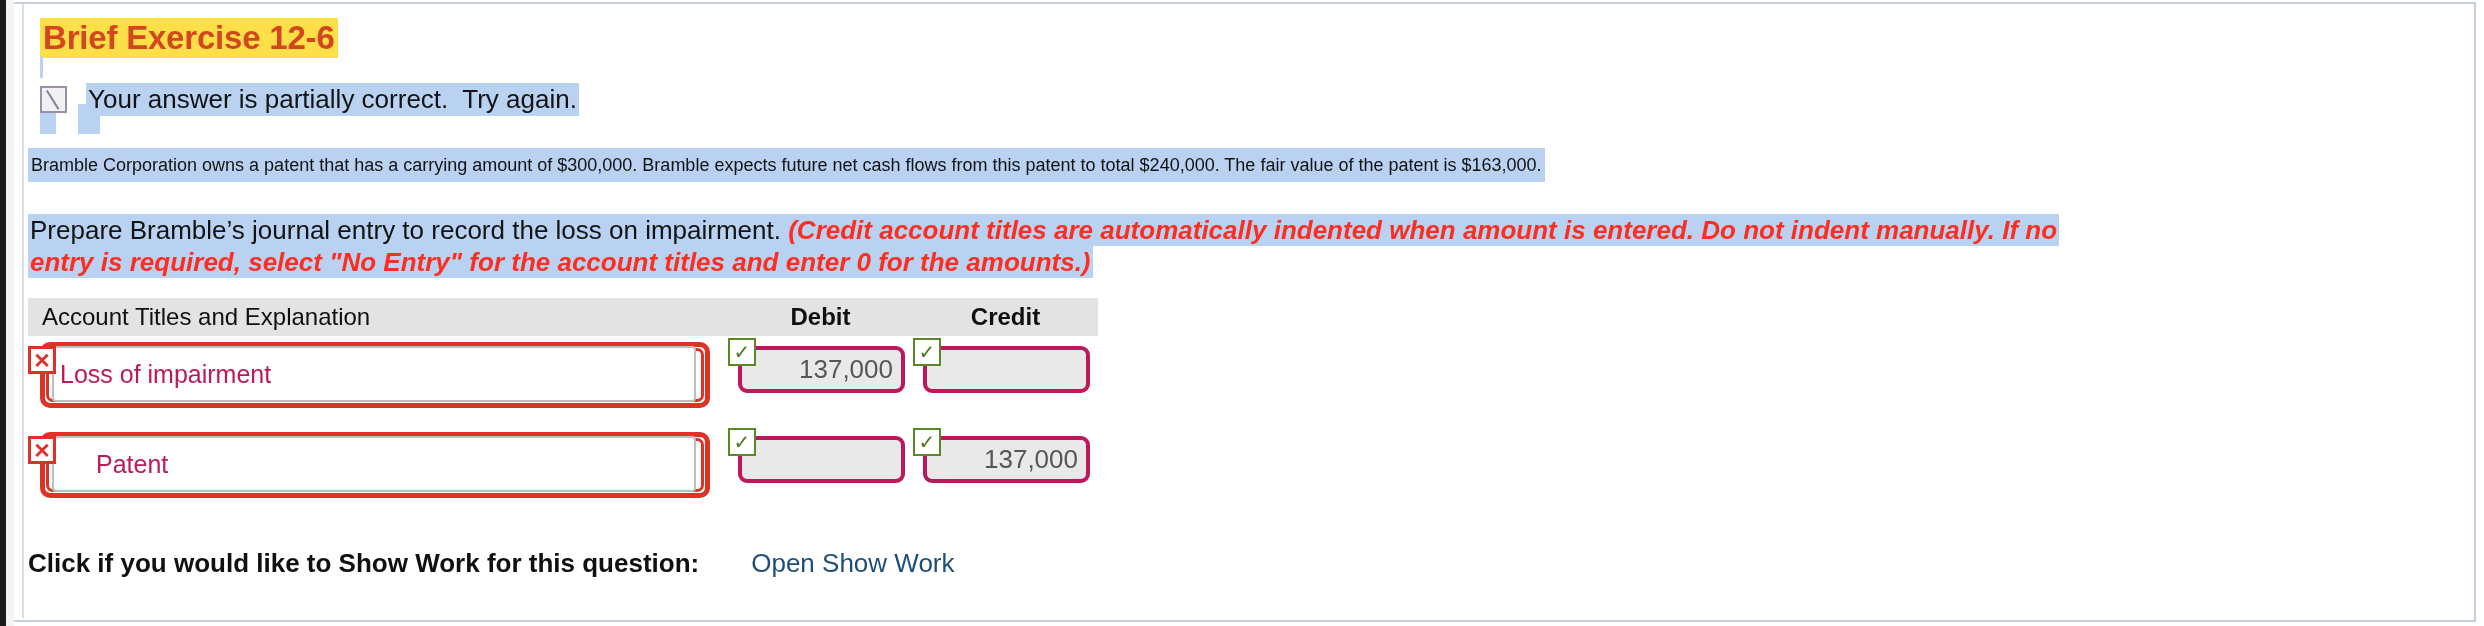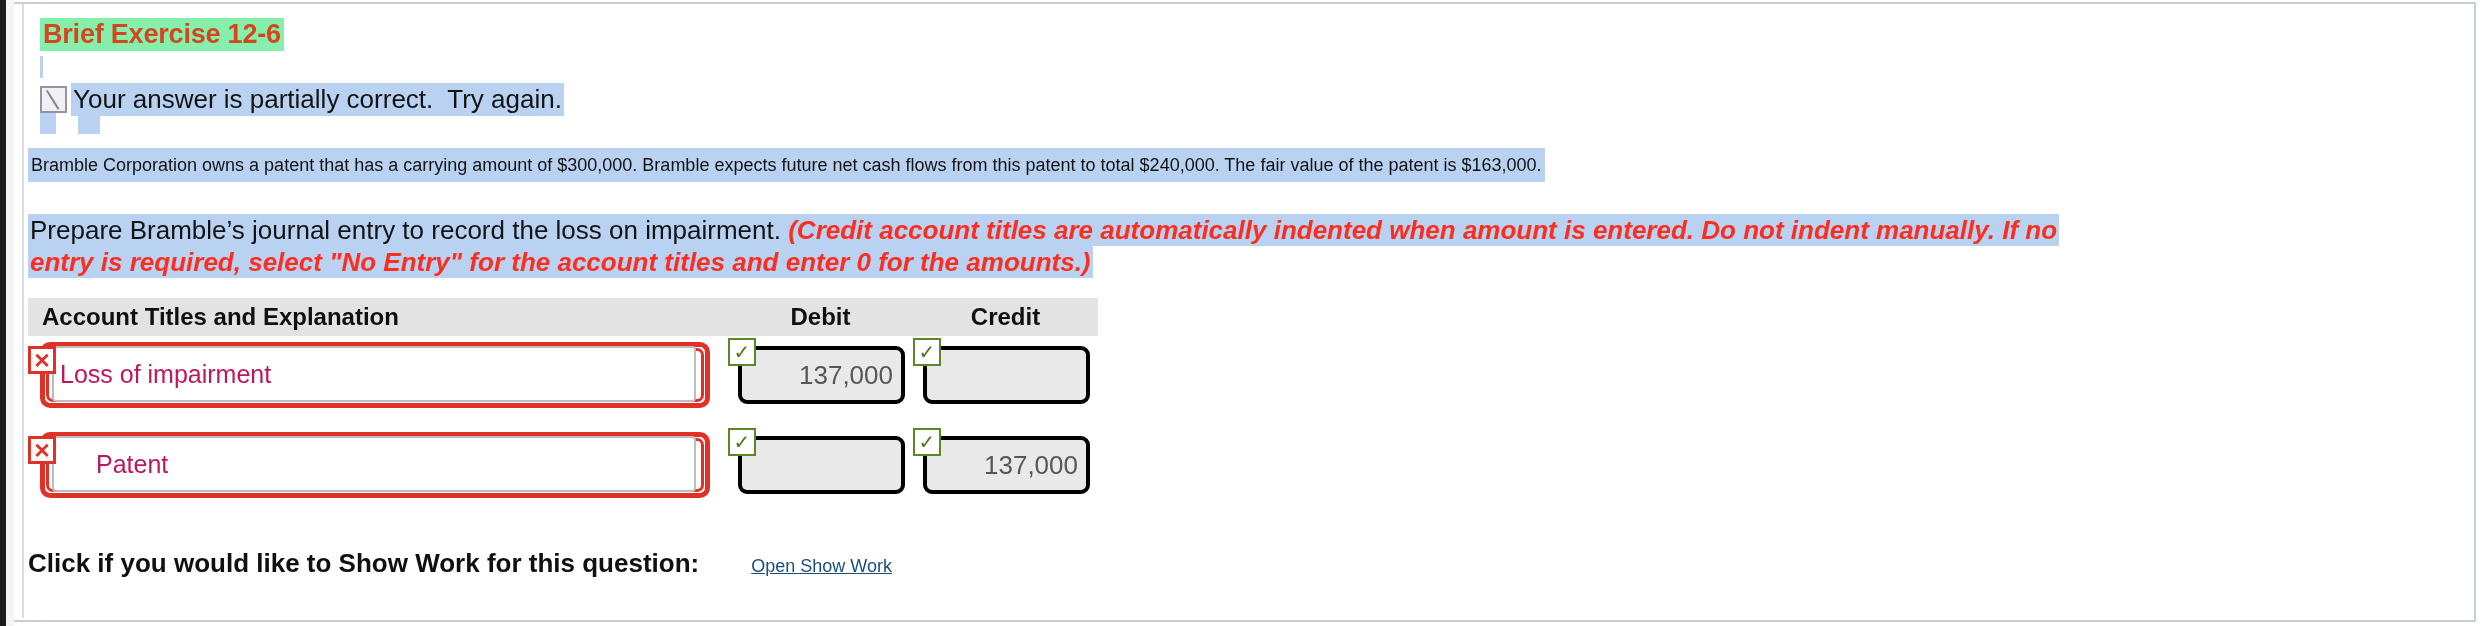--- a/index.html
+++ b/index.html
@@ -56,24 +56,24 @@
   #content {
     position: absolute;
     left: 40px; top: 0;
     width: 2420px; height: 626px;
   }
 
   
   .exercise-title {
     position: absolute;
     left: 0; top: 18px;
-    font-size: 27px;
+    font-size: 33px;
     font-weight: bold;
     color: #d4461f;
-    background: #86efac;
+    background: #fde047;
     padding: 1px 3px;
     white-space: nowrap;
     letter-spacing: -0.2px;
   }
 
   
   .sel-caret {
     position: absolute;
     left: 0px; top: 56px;
     width: 3px; height: 22px;
@@ -111,21 +111,21 @@
   .status-icon::after {
     content: "";
     position: absolute;
     left: 4px; top: 3px;
     width: 2px; height: 22px;
     background: #8d7f99;
     transform: rotate(-32deg);
     transform-origin: top left;
   }
   .status-text {
-    margin-left: 4px;
+    margin-left: 19px;
     font-size: 26px;
     color: #131313;
     background: #b9d2f2;
     white-space: pre;
     padding: 1px 2px;
   }
 
   
   .para-fact {
     position: absolute;
@@ -165,21 +165,21 @@
   }
   .jrow-head {
     display: flex;
     align-items: center;
     height: 38px;
     background: #e3e3e3;
   }
   .col-acct {
     width: 700px;
     font-size: 24px;
-    font-weight: bold;
+    font-weight: normal;
     color: #101010;
     padding-left: 14px;
     box-sizing: border-box;
     white-space: nowrap;
   }
   .col-debit, .col-credit {
     width: 185px;
     font-size: 24px;
     font-weight: bold;
     color: #101010;
@@ -263,23 +263,23 @@
 
   
   .money-cell {
     position: relative;
     width: 185px;
     margin-top: 10px;
   }
   .money-field {
     margin-left: 10px;
     margin-right: 8px;
-    height: 58px;
+    height: 47px;
     background: #e9e9e9;
-    border: 4px solid #000000;
+    border: 4px solid #be185d;
     border-radius: 9px;
     box-sizing: border-box;
     display: flex;
     align-items: center;
     justify-content: flex-end;
     padding-right: 8px;
     font-size: 26px;
     color: #565656;
     white-space: nowrap;
   }
@@ -296,23 +296,22 @@
     white-space: nowrap;
     gap: 18px;
   }
   .footer-label {
     font-size: 26px;
     font-weight: bold;
     color: #101010;
   }
   .footer-link {
     margin-left: 34px;
-    font-size: 18px;
+    font-size: 26px;
     color: #1f4e79;
-    text-decoration: underline;
     cursor: pointer;
   }
 </style>
 </head>
 <body>
 
 <div id="page">
 
   <div id="left-edge-dark"></div>
   <div id="left-edge-gap"></div>

